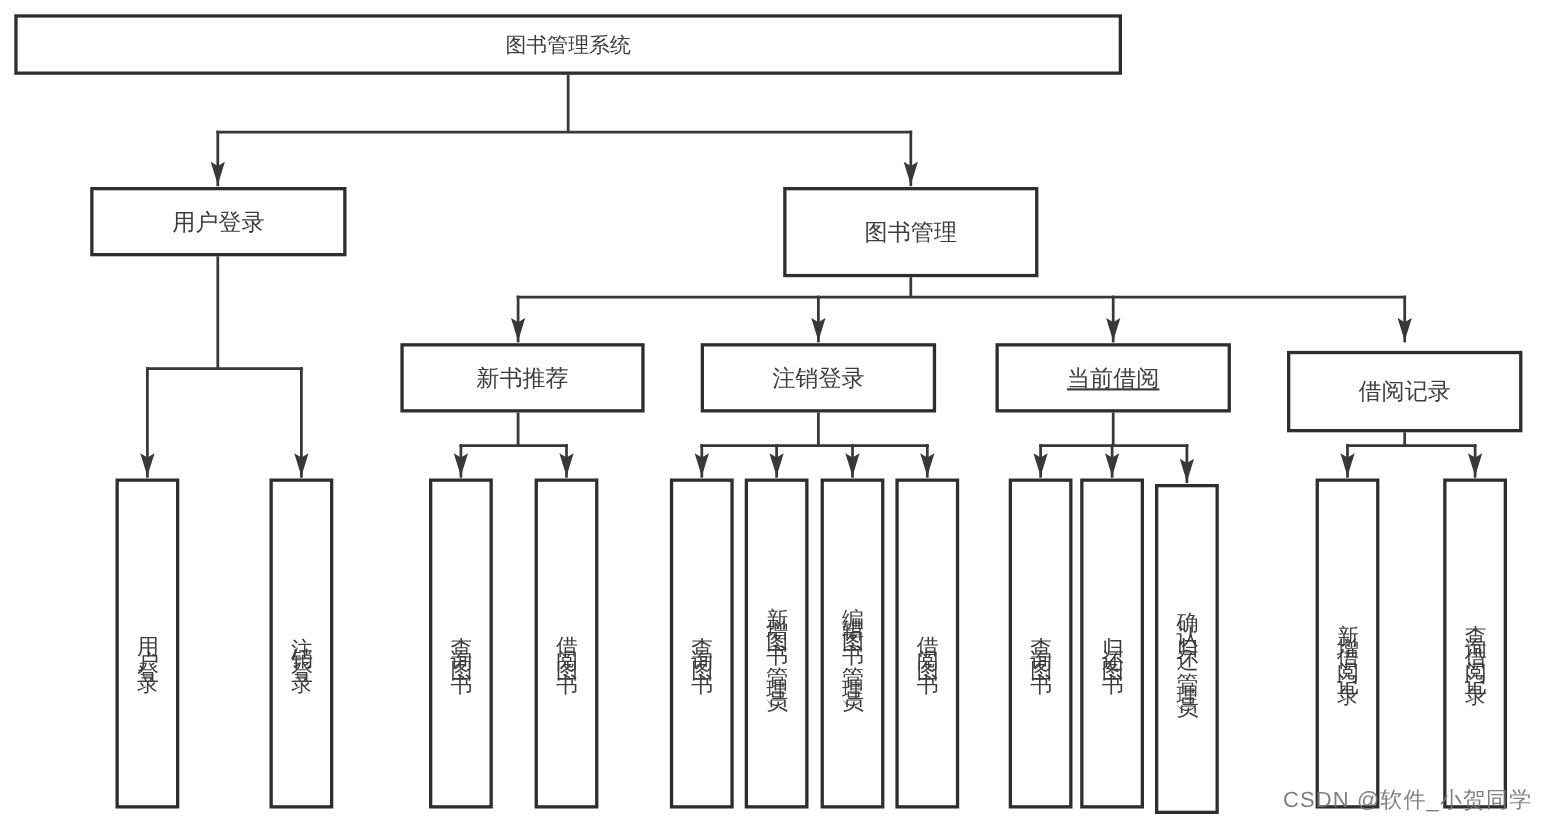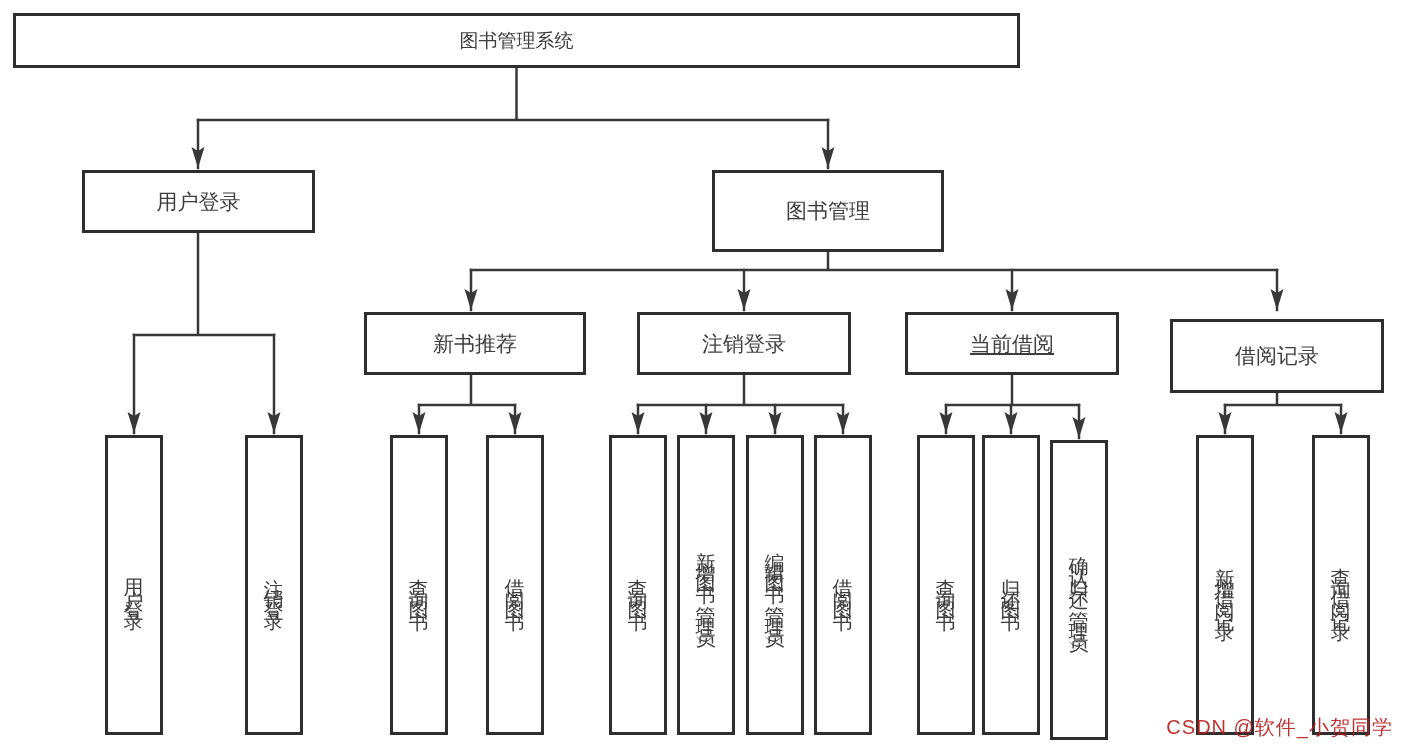--- a/index.html
+++ b/index.html
@@ -43,21 +43,21 @@
     letter-spacing: 11px;
     font-size: 20px;
     white-space: normal;
     line-height: 1;
   }
   .watermark {
     position: absolute;
     right: 12px;
     bottom: 6px;
     font-size: 20px;
-    color: #b91c1c;
+    color: #737373;
     opacity: 0.9;
     letter-spacing: 1px;
     pointer-events: none;
   }
 </style>
 </head>
 <body>
 
 <div class="canvas">
 

